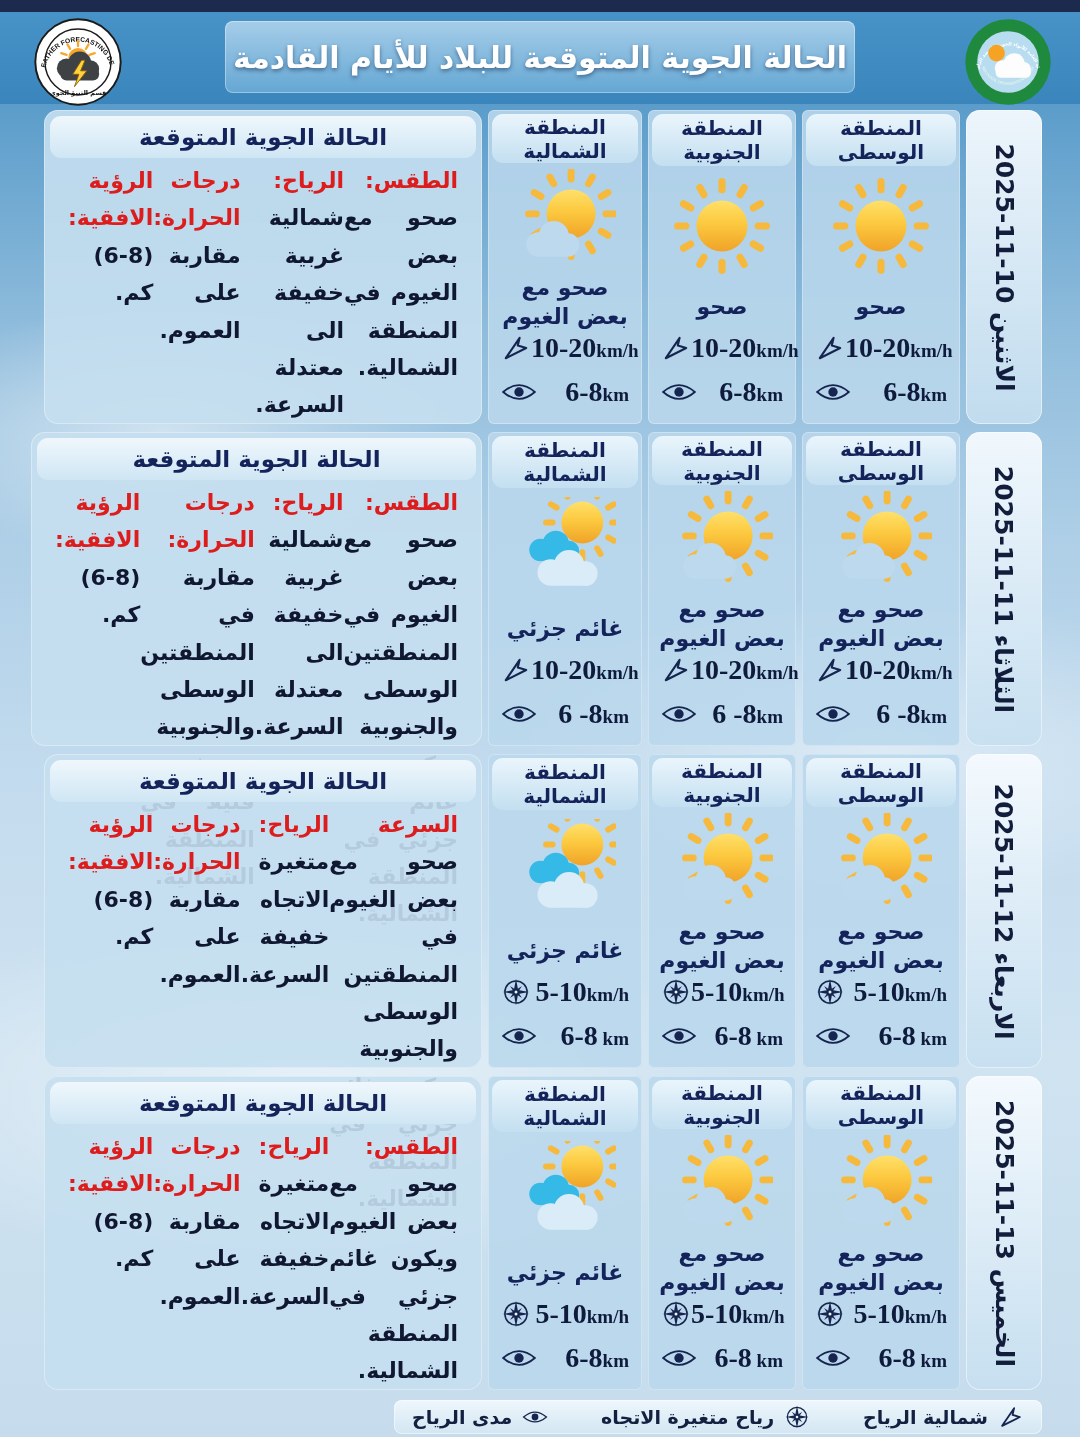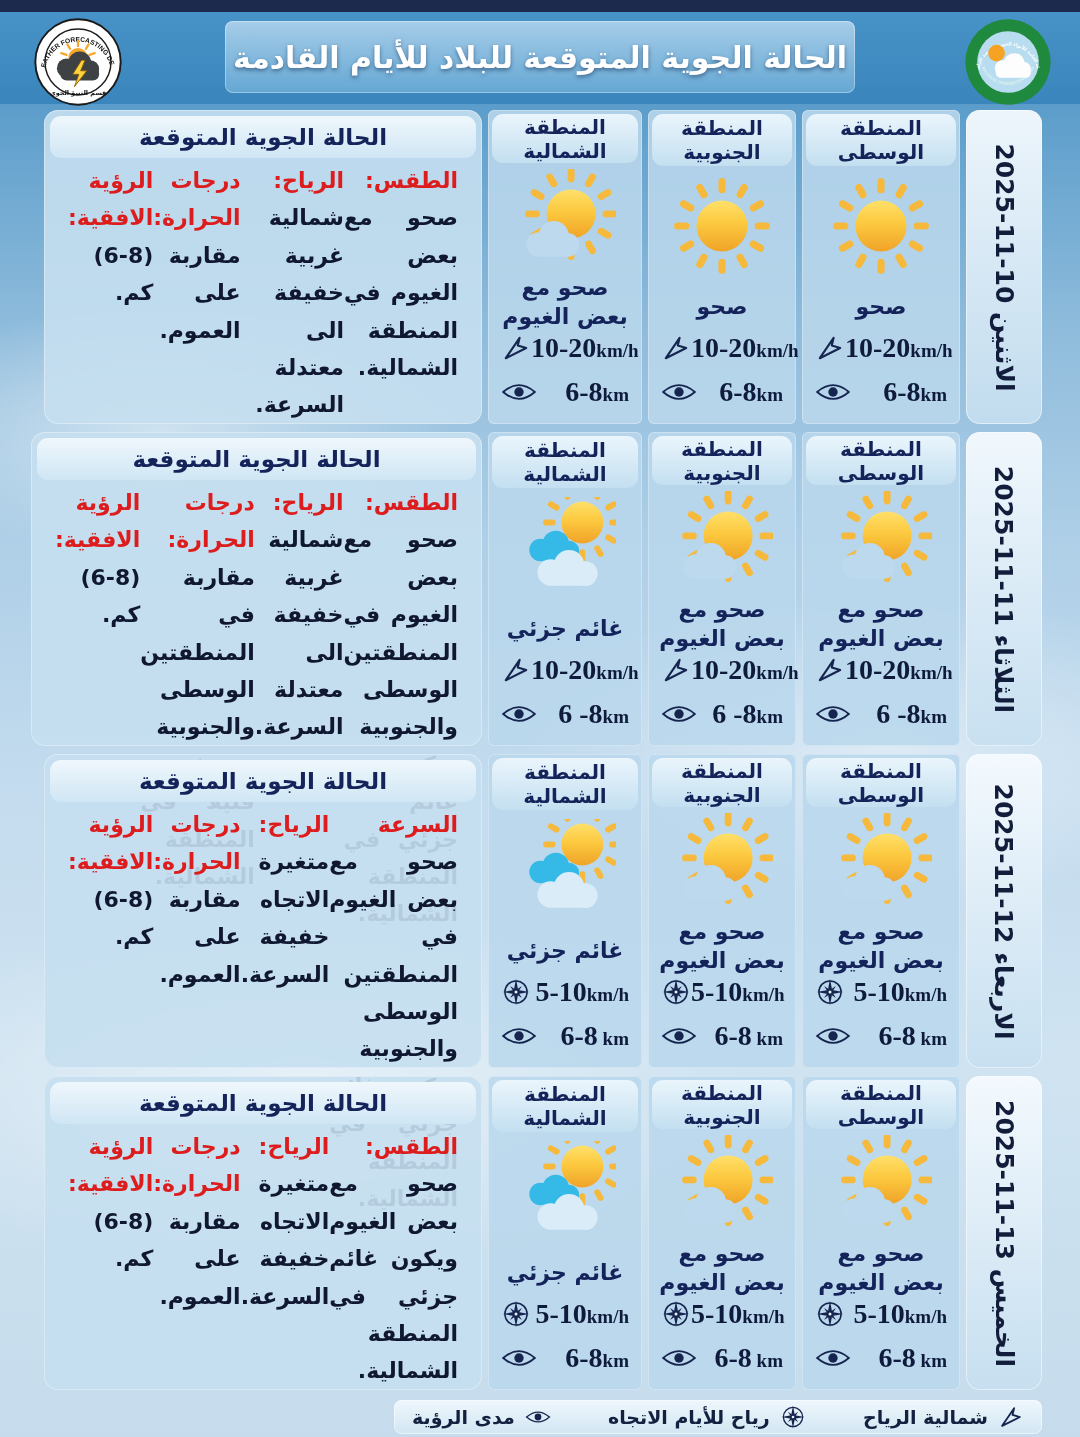--- a/index.html
+++ b/index.html
@@ -880,25 +880,25 @@
     </div>
     <div class="legend-item">
       <span class="micon">
           <svg viewBox="0 0 100 100">
             <circle cx="50" cy="50" r="37" fill="none" stroke="#16254f" stroke-width="5"></circle>
             <path fill="#16254f" d="M50 6 L57 43 L94 50 L57 57 L50 94 L43 57 L6 50 L43 43 Z"></path>
             <path fill="#16254f" d="M50 22 L55 45 L78 50 L55 55 L50 78 L45 55 L22 50 L45 45 Z" transform="rotate(45 50 50)"></path>
             <circle cx="50" cy="50" r="5" fill="#e9f3fa"></circle>
           </svg>
         </span>
-      <span>رياح للأيام الاتجاه</span>
+      <span>رياح متغيرة الاتجاه</span>
     </div>
     <div class="legend-item">
       <span class="micon">
           <svg viewBox="0 0 100 60">
             <path d="M6 30 Q50 -8 94 30 Q50 68 6 30 Z" fill="none" stroke="#16254f" stroke-width="5"></path>
             <circle cx="50" cy="30" r="13" fill="#16254f"></circle>
           </svg>
         </span>
-      <span>مدى الرؤية</span>
+      <span>مدى الرياح</span>
     </div>
   </div>
 </div>
 
 </body></html>

